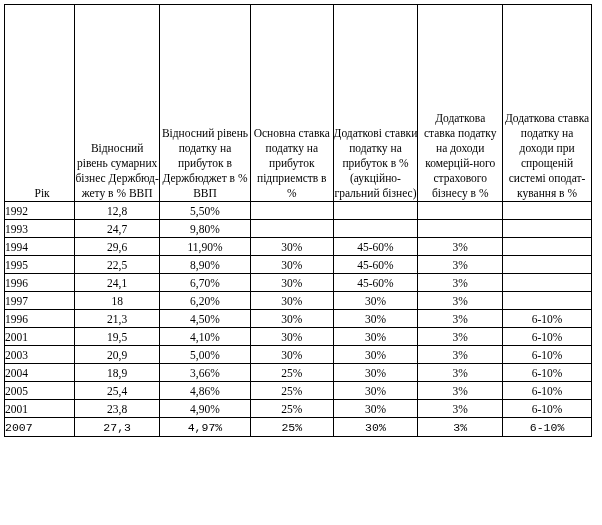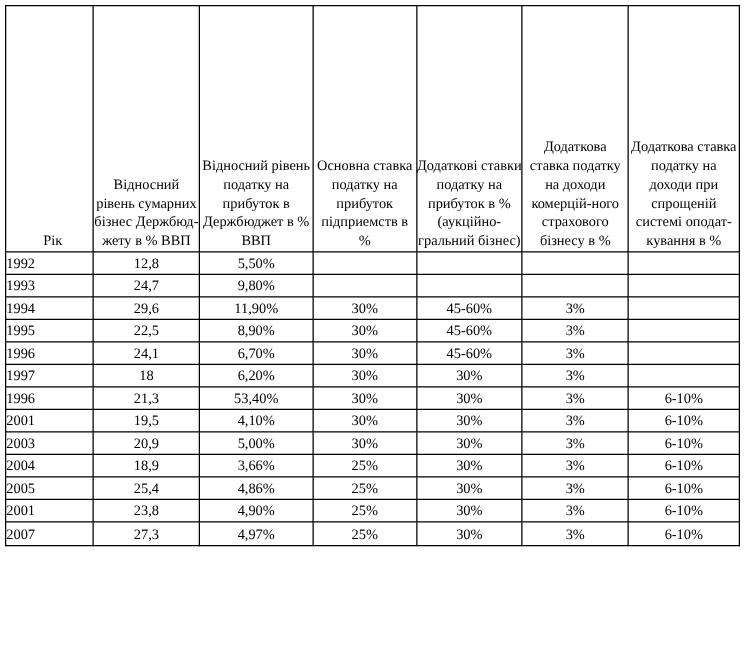--- a/index.html
+++ b/index.html
@@ -62,20 +62,21 @@
     height: 17px;
     padding: 0 2px 1px 2px;
     vertical-align: middle;
     font-size: 11.5px;
   }
   tbody td.year-cell {
     text-align: left;
   }
   tbody tr:last-child td {
     height: 18px;
+    font-family: Liberation Mono, monospace;
   }
 </style>
 </head>
 <body>
 
 <div id="sheet">
   <table class="tax-table">
     <colgroup>
       <col class="c0">
         <col class="c1">
@@ -161,21 +162,21 @@
           <td>18</td>
           <td>6,20%</td>
           <td>30%</td>
           <td>30%</td>
           <td>3%</td>
           <td></td>
         </tr>
         <tr>
           <td class="year-cell">1996</td>
           <td>21,3</td>
-          <td>53,40%</td>
+          <td>4,50%</td>
           <td>30%</td>
           <td>30%</td>
           <td>3%</td>
           <td>6-10%</td>
         </tr>
         <tr>
           <td class="year-cell">2001</td>
           <td>19,5</td>
           <td>4,10%</td>
           <td>30%</td>

